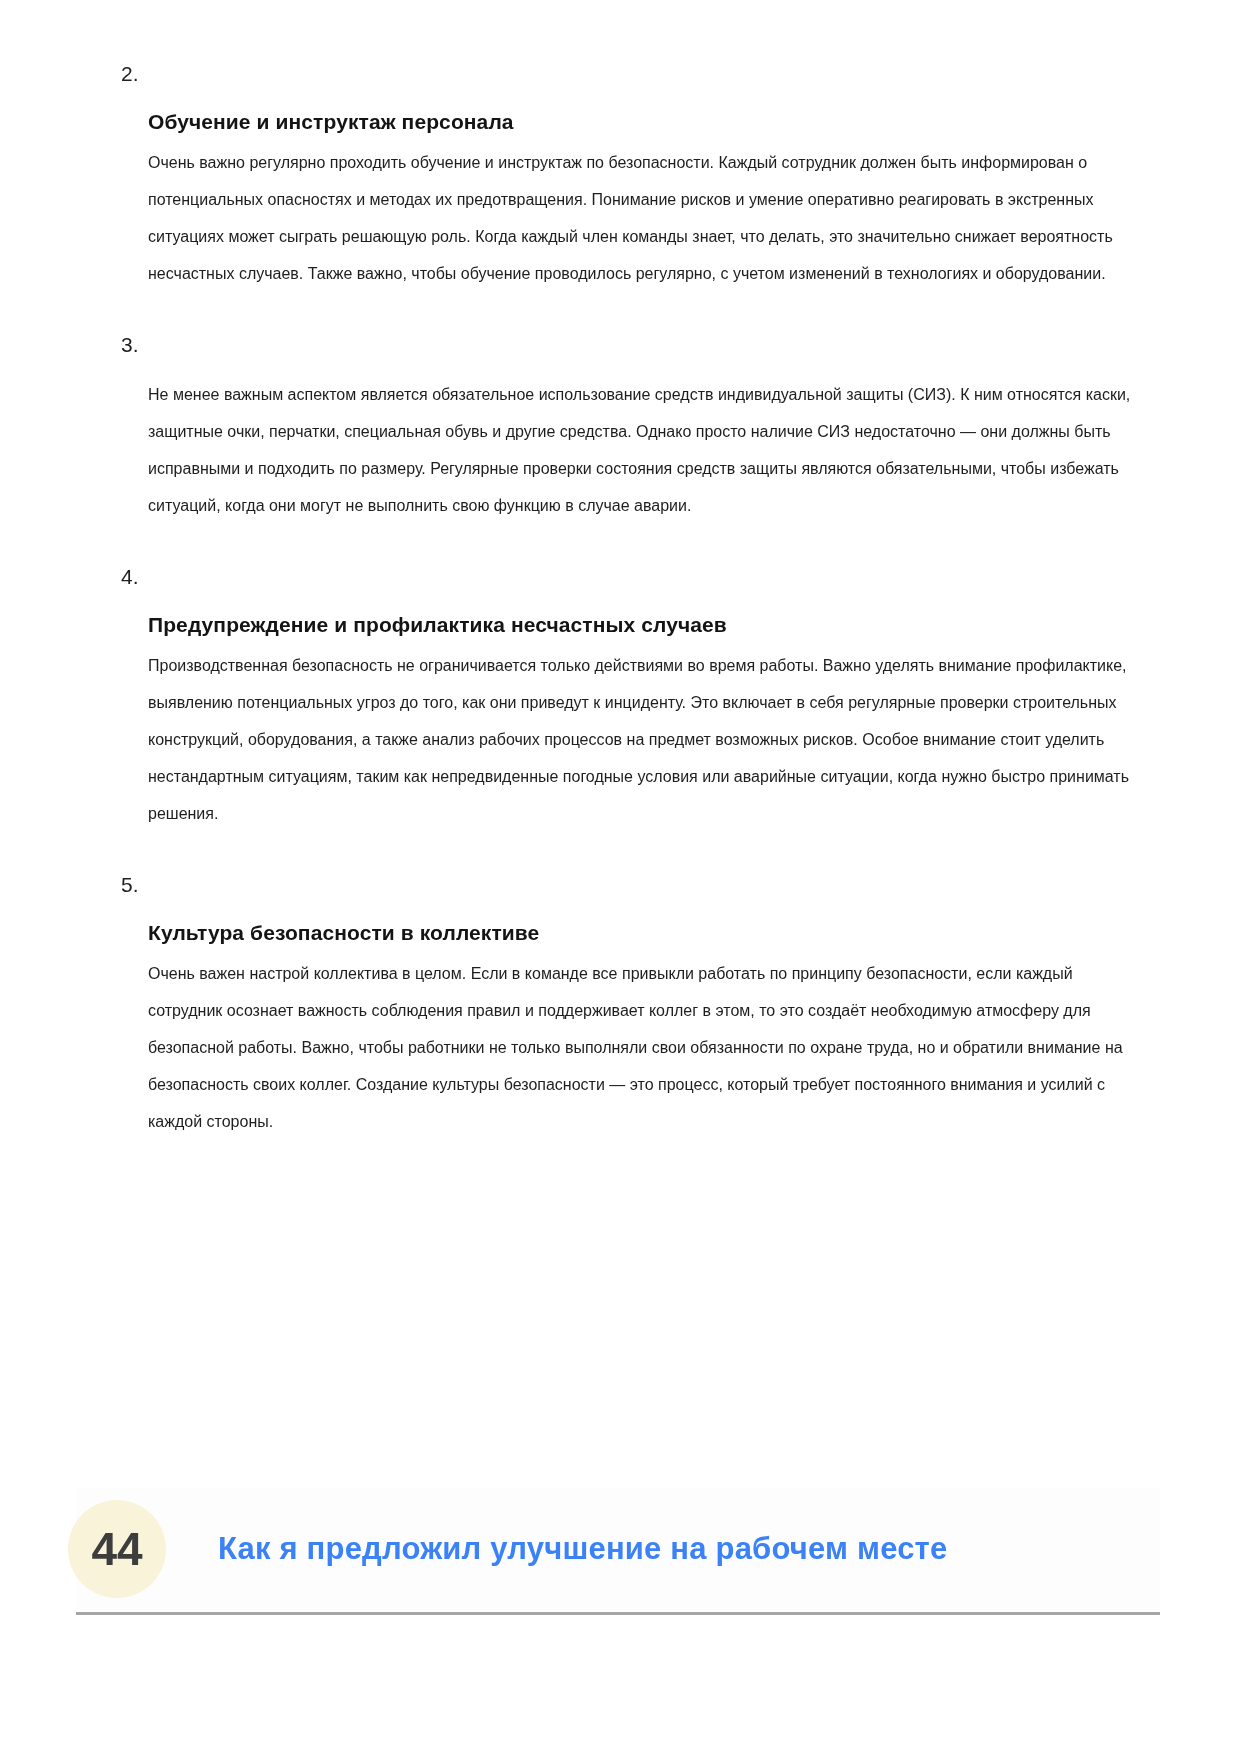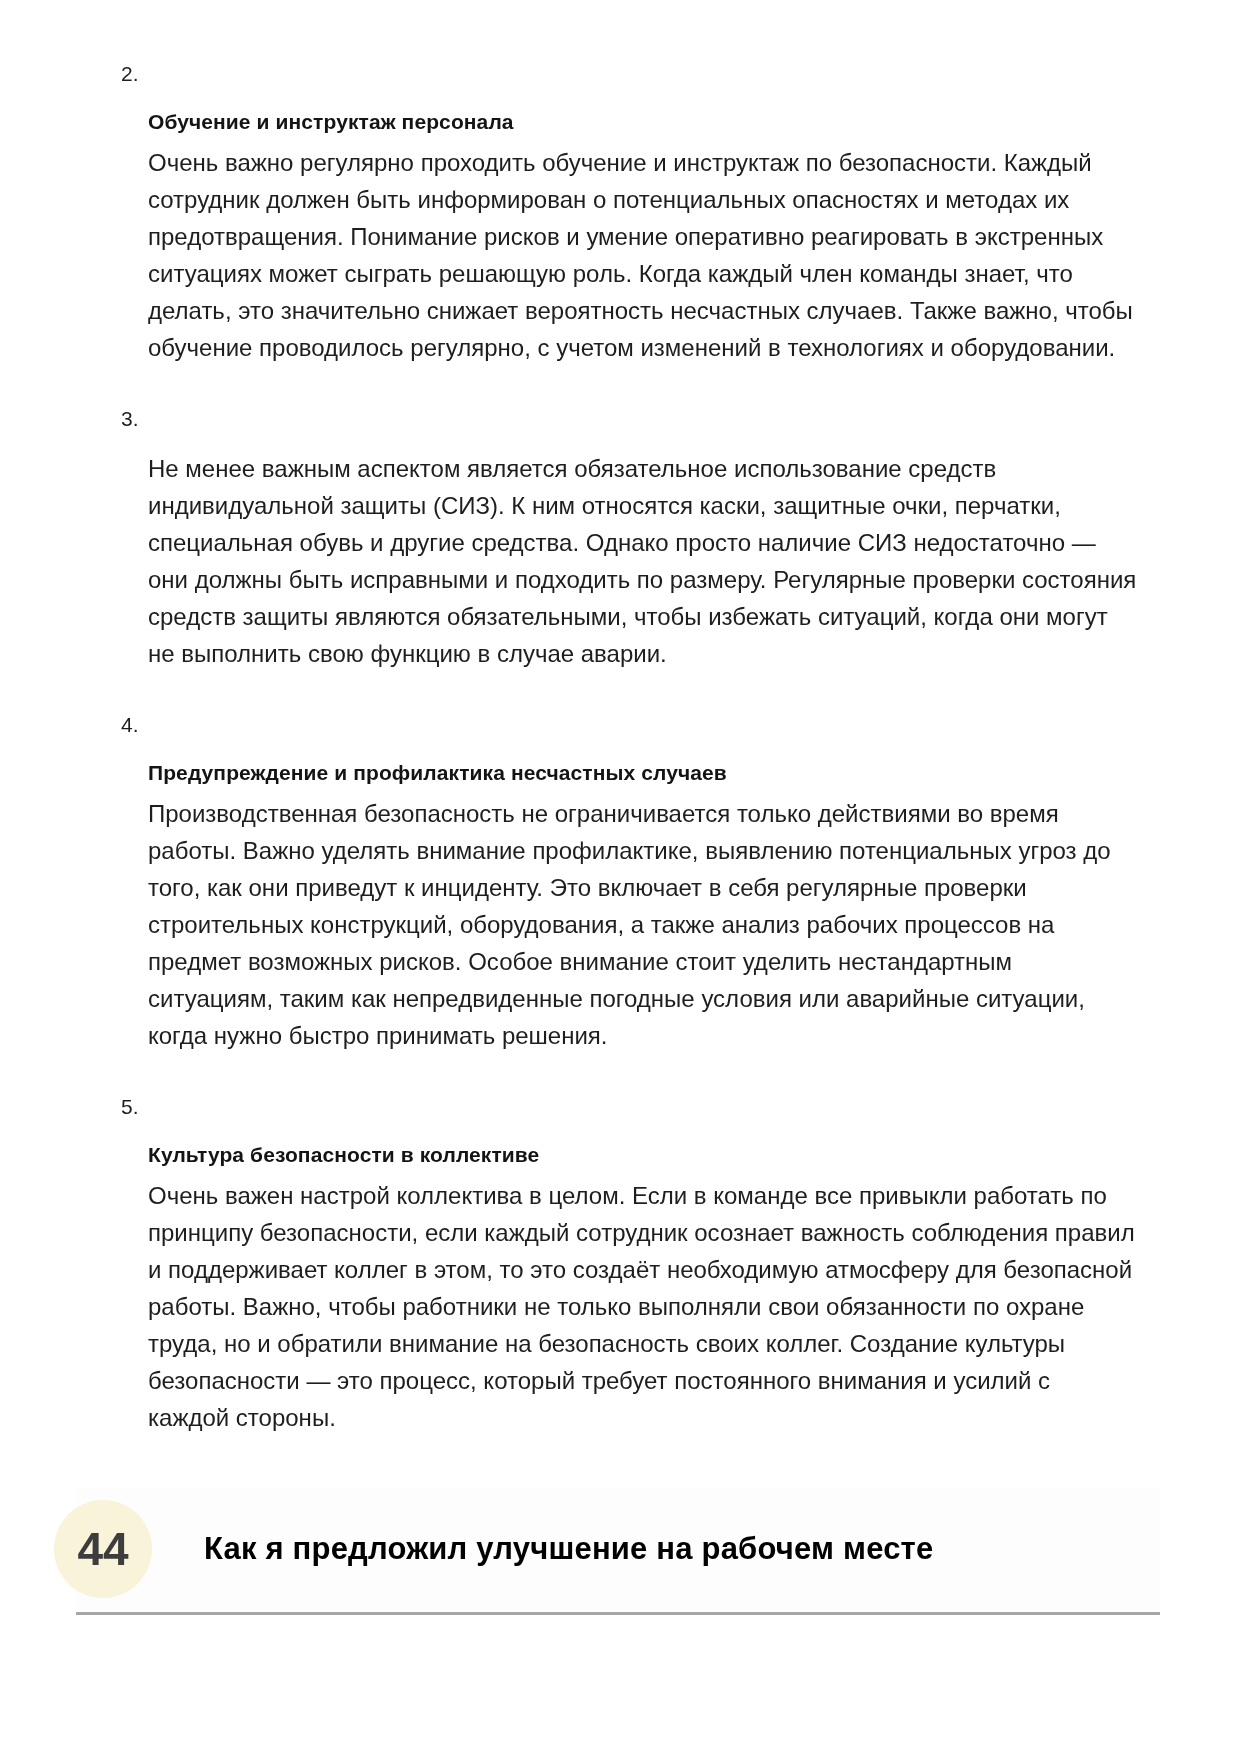--- a/index.html
+++ b/index.html
@@ -30,21 +30,21 @@
   .item-title {
     margin: 0 0 5px 0;
     font-size: 21px;
     line-height: 34px;
     font-weight: 700;
     color: #141414;
     letter-spacing: 0.1px;
   }
   .item-body {
     margin: 0;
-    font-size: 24px;
+    font-size: 16px;
     line-height: 37px;
     font-weight: 400;
     color: #1e1e1e;
   }
   .footer { position: absolute; top: 1488px; left: 0; width: 100%; height: 140px; }
   .band-bg {
     position: absolute;
     left: 76px;
     top: 0;
     width: 1084px;
@@ -52,41 +52,41 @@
     background: #fdfdfd;
   }
   .footer-row {
     position: absolute;
     left: 0;
     top: 0;
     width: 100%;
     height: 122px;
     display: flex;
     align-items: center;
-    padding-left: 54px;
+    padding-left: 68px;
     gap: 52px;
     box-sizing: border-box;
   }
   .chapter-badge {
     width: 98px;
     height: 98px;
     border-radius: 50%;
     background: #f9f3da;
     display: flex;
     align-items: center;
     justify-content: center;
     font-size: 46px;
     font-weight: 700;
     color: #3d3d3d;
     flex: 0 0 98px;
   }
   .chapter-title {
     font-size: 31px;
     font-weight: 700;
-    color: #000000;
+    color: #3b82f6;
     margin: 0;
     letter-spacing: 0.2px;
   }
   .divider {
     position: absolute;
     left: 76px;
     top: 124px;
     width: 1084px;
     height: 3px;
     background: #a6a6a6;

